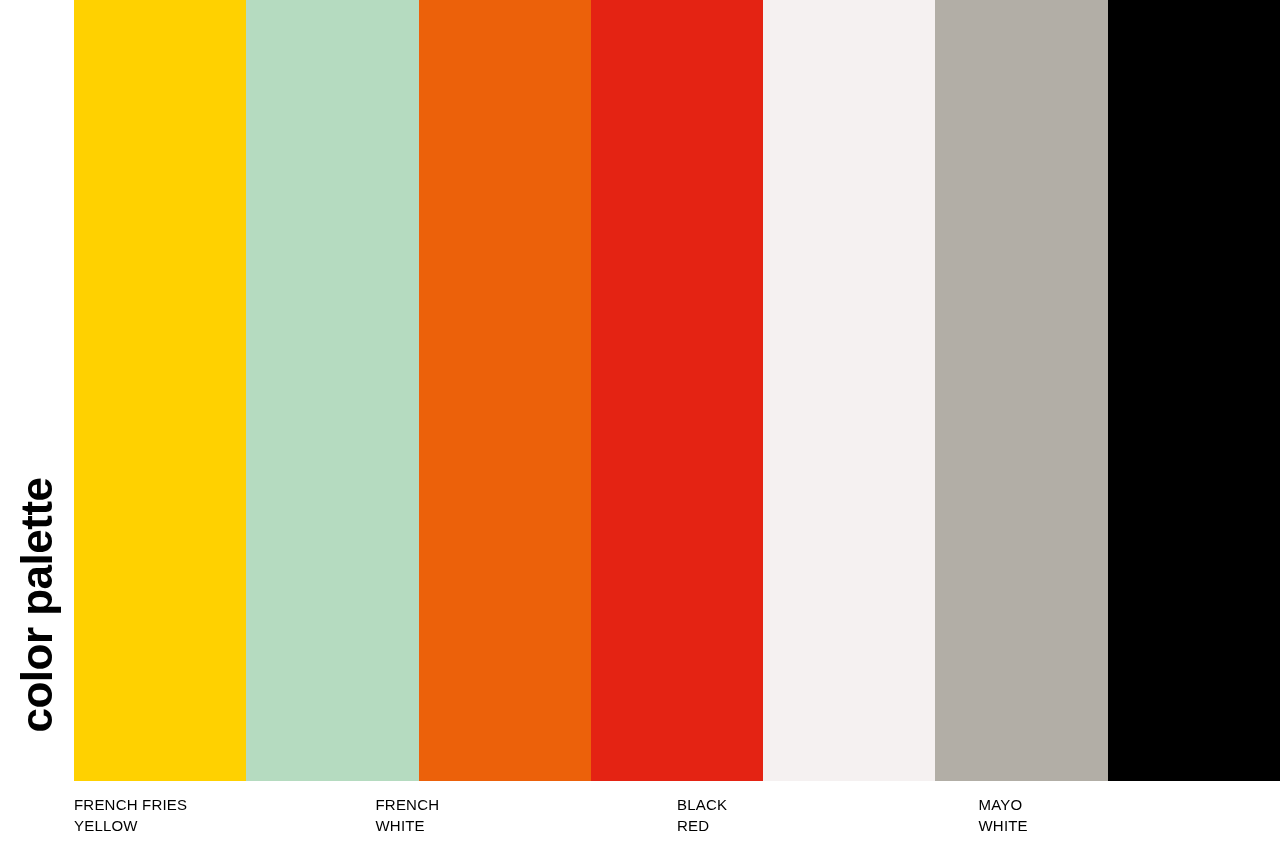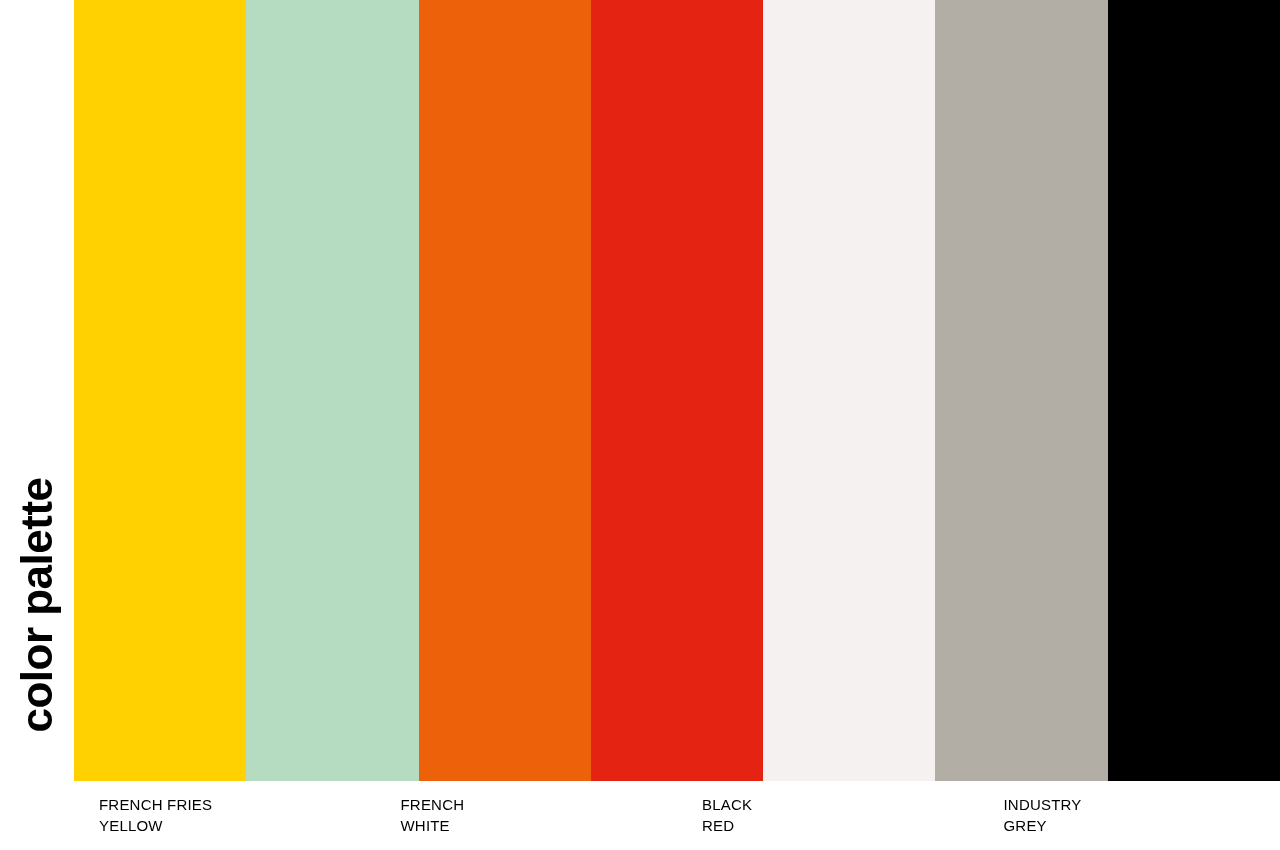--- a/index.html
+++ b/index.html
@@ -79,21 +79,20 @@
   }
   .label-line {
     display: block;
     font-family: "Liberation Sans", sans-serif;
     font-size: 15px;
     font-weight: normal;
     line-height: 21px;
     letter-spacing: 0.2px;
     color: #000000;
     white-space: nowrap;
-    margin-left: 25px;
   }
 </style>
 </head>
 <body style="background-color: rgb(255, 255, 255);">
 
 <div id="palette-board">
 
   <div id="vertical-title">
     <span class="title-text">color palette</span>
   </div>
@@ -115,18 +114,18 @@
     </div>
     <div class="label-cell">
       <span class="label-line">FRENCH</span>
       <span class="label-line">WHITE</span>
     </div>
     <div class="label-cell">
       <span class="label-line">BLACK</span>
       <span class="label-line">RED</span>
     </div>
     <div class="label-cell">
-      <span class="label-line">INDUSTRY</span>
-      <span class="label-line">GREY</span>
+      <span class="label-line">MAYO</span>
+      <span class="label-line">WHITE</span>
     </div>
   </div>
 
 </div>
 
 </body></html>

